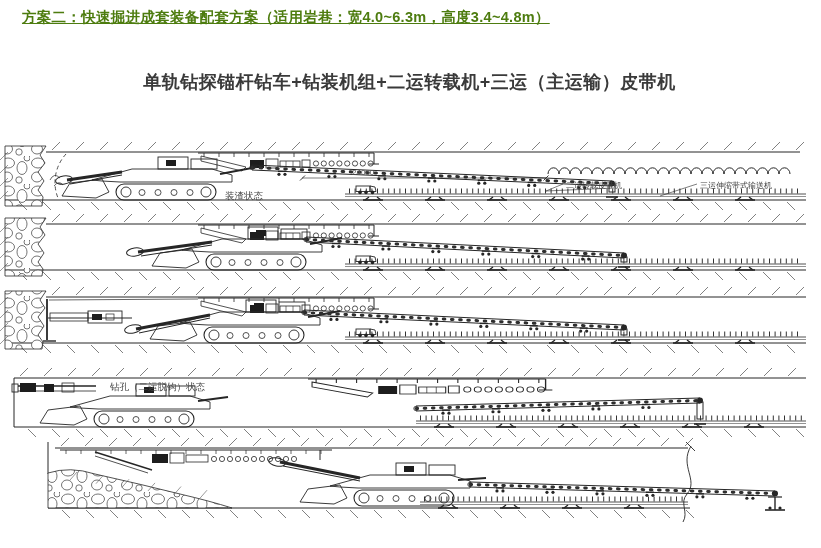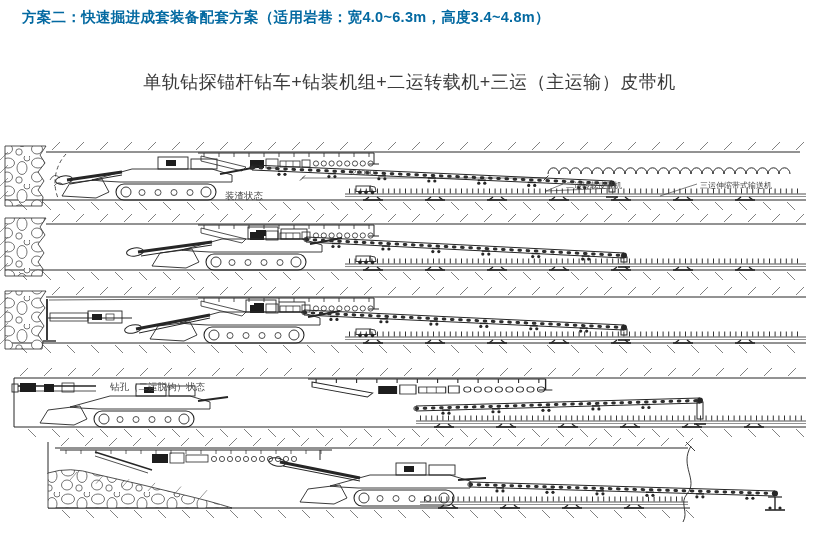--- a/index.html
+++ b/index.html
@@ -1,21 +1,21 @@
 <!DOCTYPE html>
 <html><head>
 <meta charset="utf-8">
 <style>
   html,body{margin:0;padding:0;background:#ffffff;}
   body{width:821px;height:548px;position:relative;overflow:hidden;
        font-family:"Liberation Sans",sans-serif;}
   .title{position:absolute;left:22px;top:8px;font-size:14.5px;font-weight:bold;
-         color:#0369a1;letter-spacing:.3px;white-space:nowrap;}
+         color:#4d7c0f;letter-spacing:.3px;white-space:nowrap;text-decoration:underline;}
   .subtitle{position:absolute;left:0;top:70px;width:819px;text-align:center;
-         font-size:18px;color:#3a3a3a;font-weight:400;letter-spacing:.5px;}
+         font-size:18px;color:#3a3a3a;font-weight:700;letter-spacing:.5px;}
   svg{position:absolute;left:0;top:128px;}
   .lbl{font-family:"Liberation Sans",sans-serif;fill:#3c3c3c;stroke:none;}
   .dim{font-size:8px;fill:#555;}
   .state{font-size:9.5px;fill:#474747;}
   .small{font-size:8px;fill:#444;}
 </style>
 </head>
 <body>
 
 <div class="title">方案二：快速掘进成套装备配套方案（适用岩巷：宽4.0~6.3m，高度3.4~4.8m）</div>

